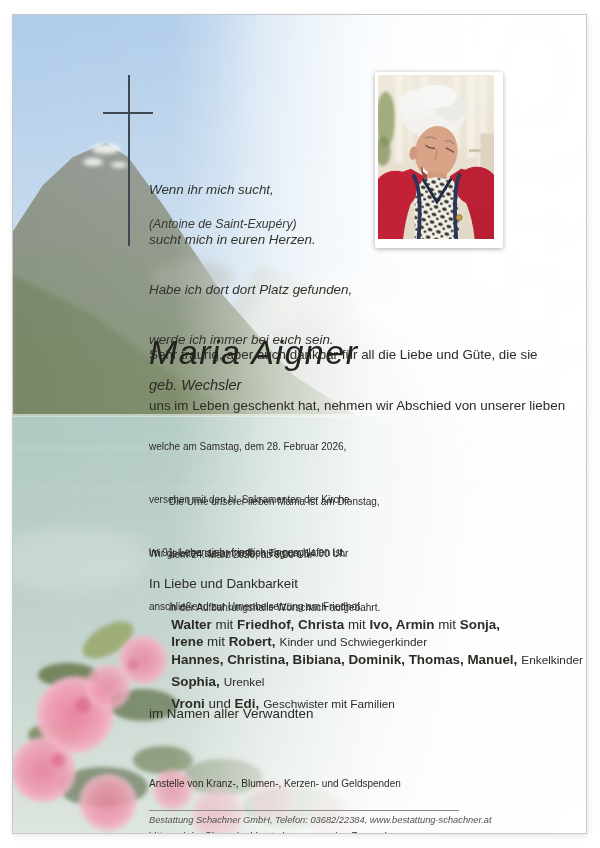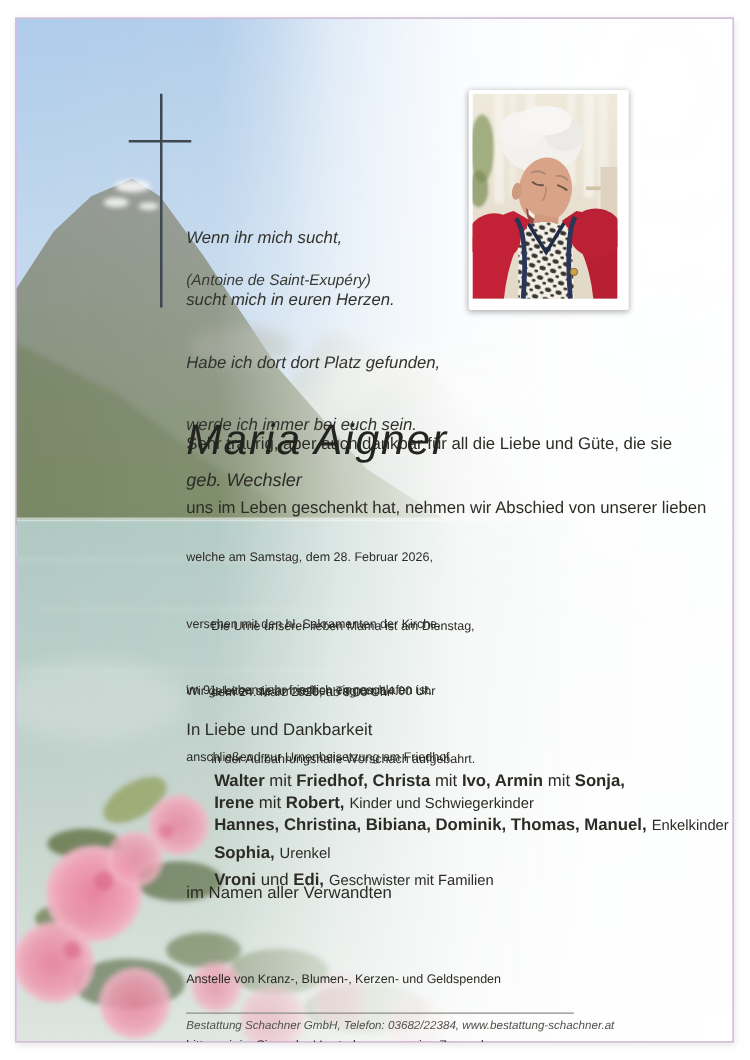--- a/index.html
+++ b/index.html
@@ -1,18 +1,18 @@
 <!DOCTYPE html>
 <html><head>
 <meta charset="utf-8">
 <style>
   html,body{margin:0;padding:0;background:#ffffff;}
   .page{position:relative;width:600px;height:848px;background:#ffffff;overflow:hidden;
         font-family:"Liberation Sans",sans-serif;color:#2c2b26;}
-  .card{position:absolute;left:12px;top:14px;width:573px;height:818px;background:#f0abfc;
+  .card{position:absolute;left:12px;top:14px;width:573px;height:818px;background:#fde047;
         border:1px solid #c6c8cb;box-shadow:1px 2px 6px rgba(0,0,0,.10);overflow:hidden;}
   .bg{position:absolute;left:0;top:0;width:573px;height:818px;display:block;}
   .cross{position:absolute;left:88px;top:58px;width:54px;height:176px;}
   .photo{position:absolute;left:362px;top:57px;width:122px;height:170px;background:#ffffff;
          padding:3px;border-radius:2px;box-shadow:0 1px 5px rgba(0,0,0,.32);}
   .photo svg{display:block;}
   .tb{position:absolute;left:136px;white-space:pre;}
   .quote{top:134px;font-size:13.4px;line-height:16.6px;font-style:italic;color:#33332d;}
   .attr{top:202px;font-size:12.3px;font-style:italic;color:#3a3a34;}
   .intro{top:297px;font-size:13.4px;line-height:17px;}

